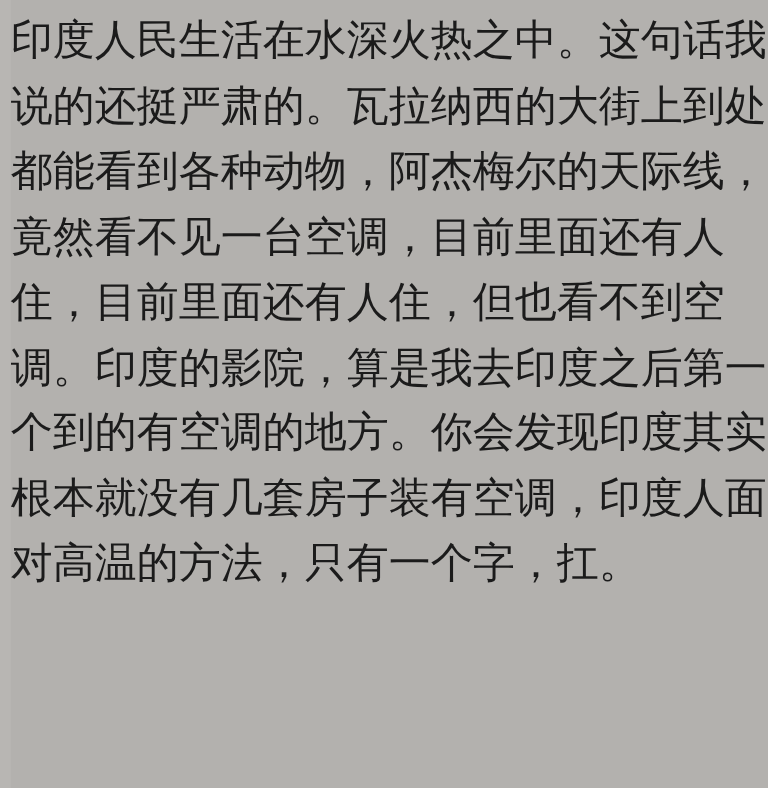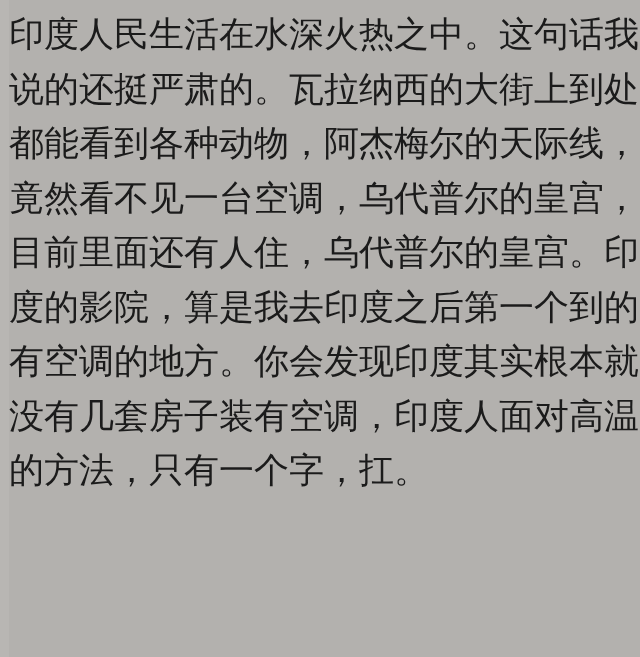--- a/index.html
+++ b/index.html
@@ -42,14 +42,14 @@
     word-break: break-all;
     white-space: pre-wrap;
     font-family: "DejaVu Sans", "Liberation Sans", sans-serif;
   }
 </style>
 </head>
 <body>
 
 <div class="page">
   <div class="left-margin"></div>
-  <div class="text-body">印度人民生活在水深火热之中。这句话我说的还挺严肃的。瓦拉纳西的大街上到处都能看到各种动物，阿杰梅尔的天际线，竟然看不见一台空调，乌代普尔的皇宫，目前里面还有人住，乌代普尔的皇宫。印度的影院，算是我去印度之后第一个到的有空调的地方。你会发现印度其实根本就没有几套房子装有空调，印度人面对高温的方法，只有一个字，扛。</div>
+  <div class="text-body">印度人民生活在水深火热之中。这句话我说的还挺严肃的。瓦拉纳西的大街上到处都能看到各种动物，阿杰梅尔的天际线，竟然看不见一台空调，目前里面还有人住，目前里面还有人住，但也看不到空调。印度的影院，算是我去印度之后第一个到的有空调的地方。你会发现印度其实根本就没有几套房子装有空调，印度人面对高温的方法，只有一个字，扛。</div>
 </div>
 
 </body></html>

